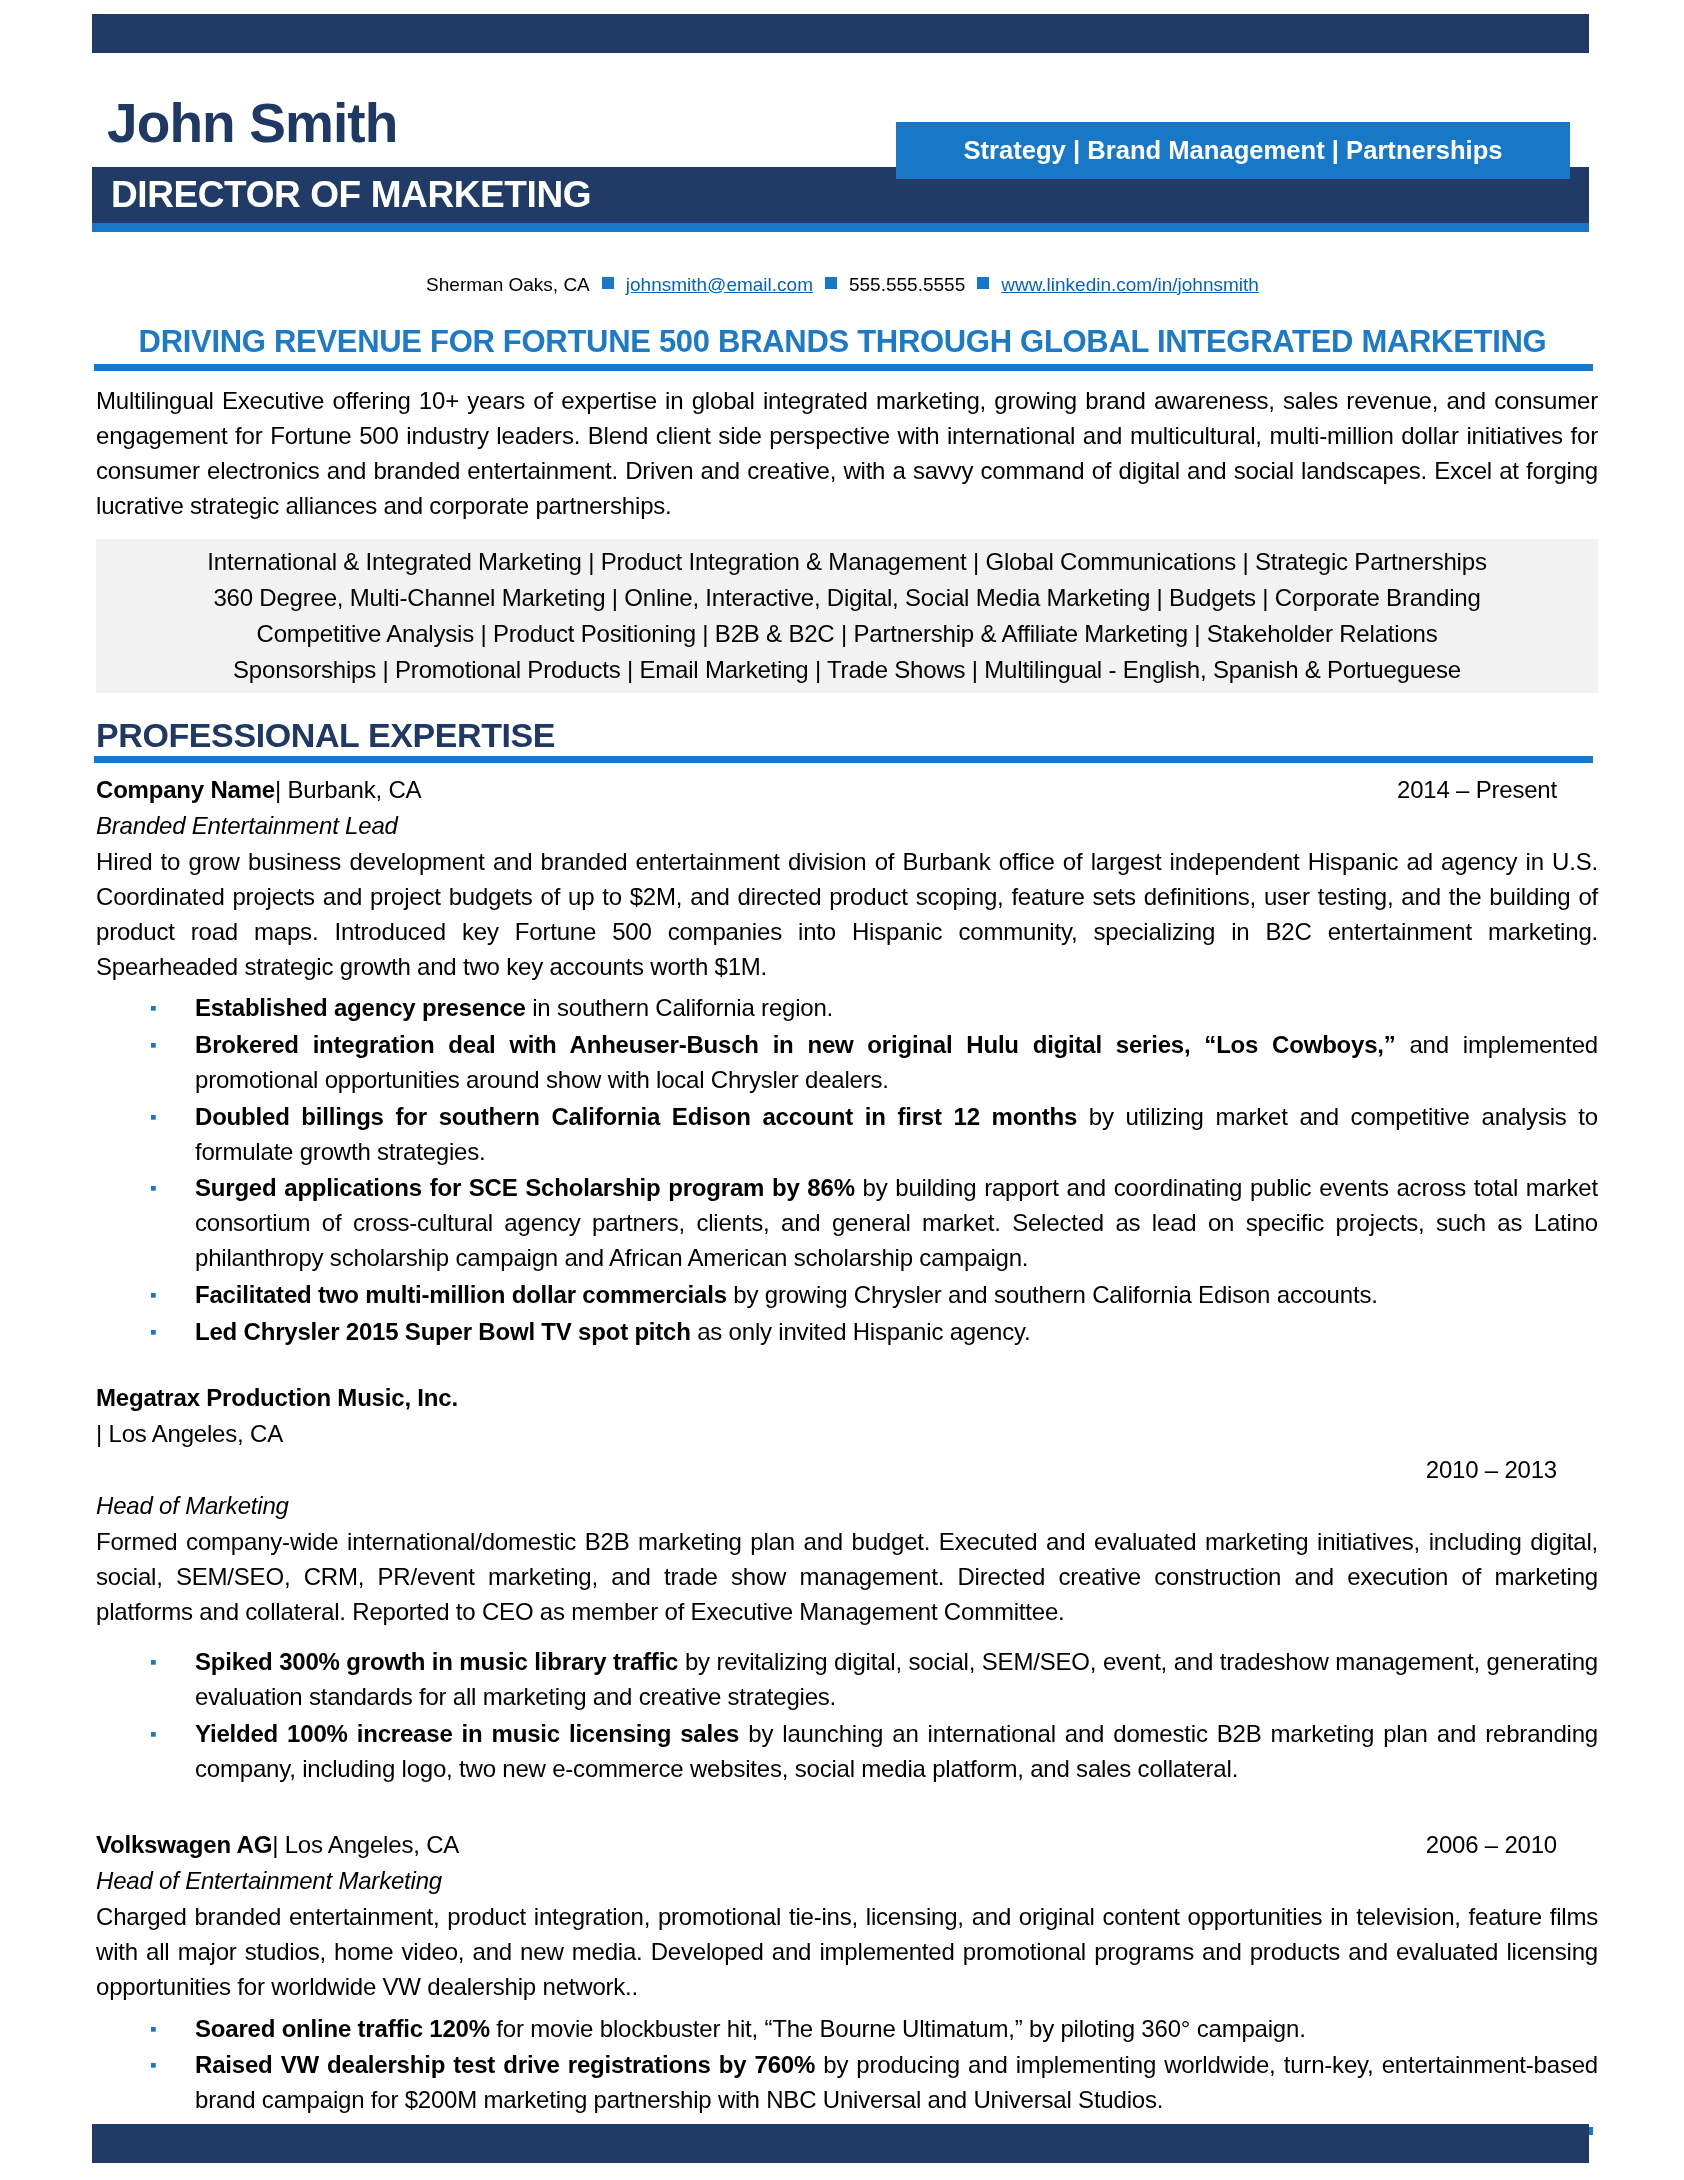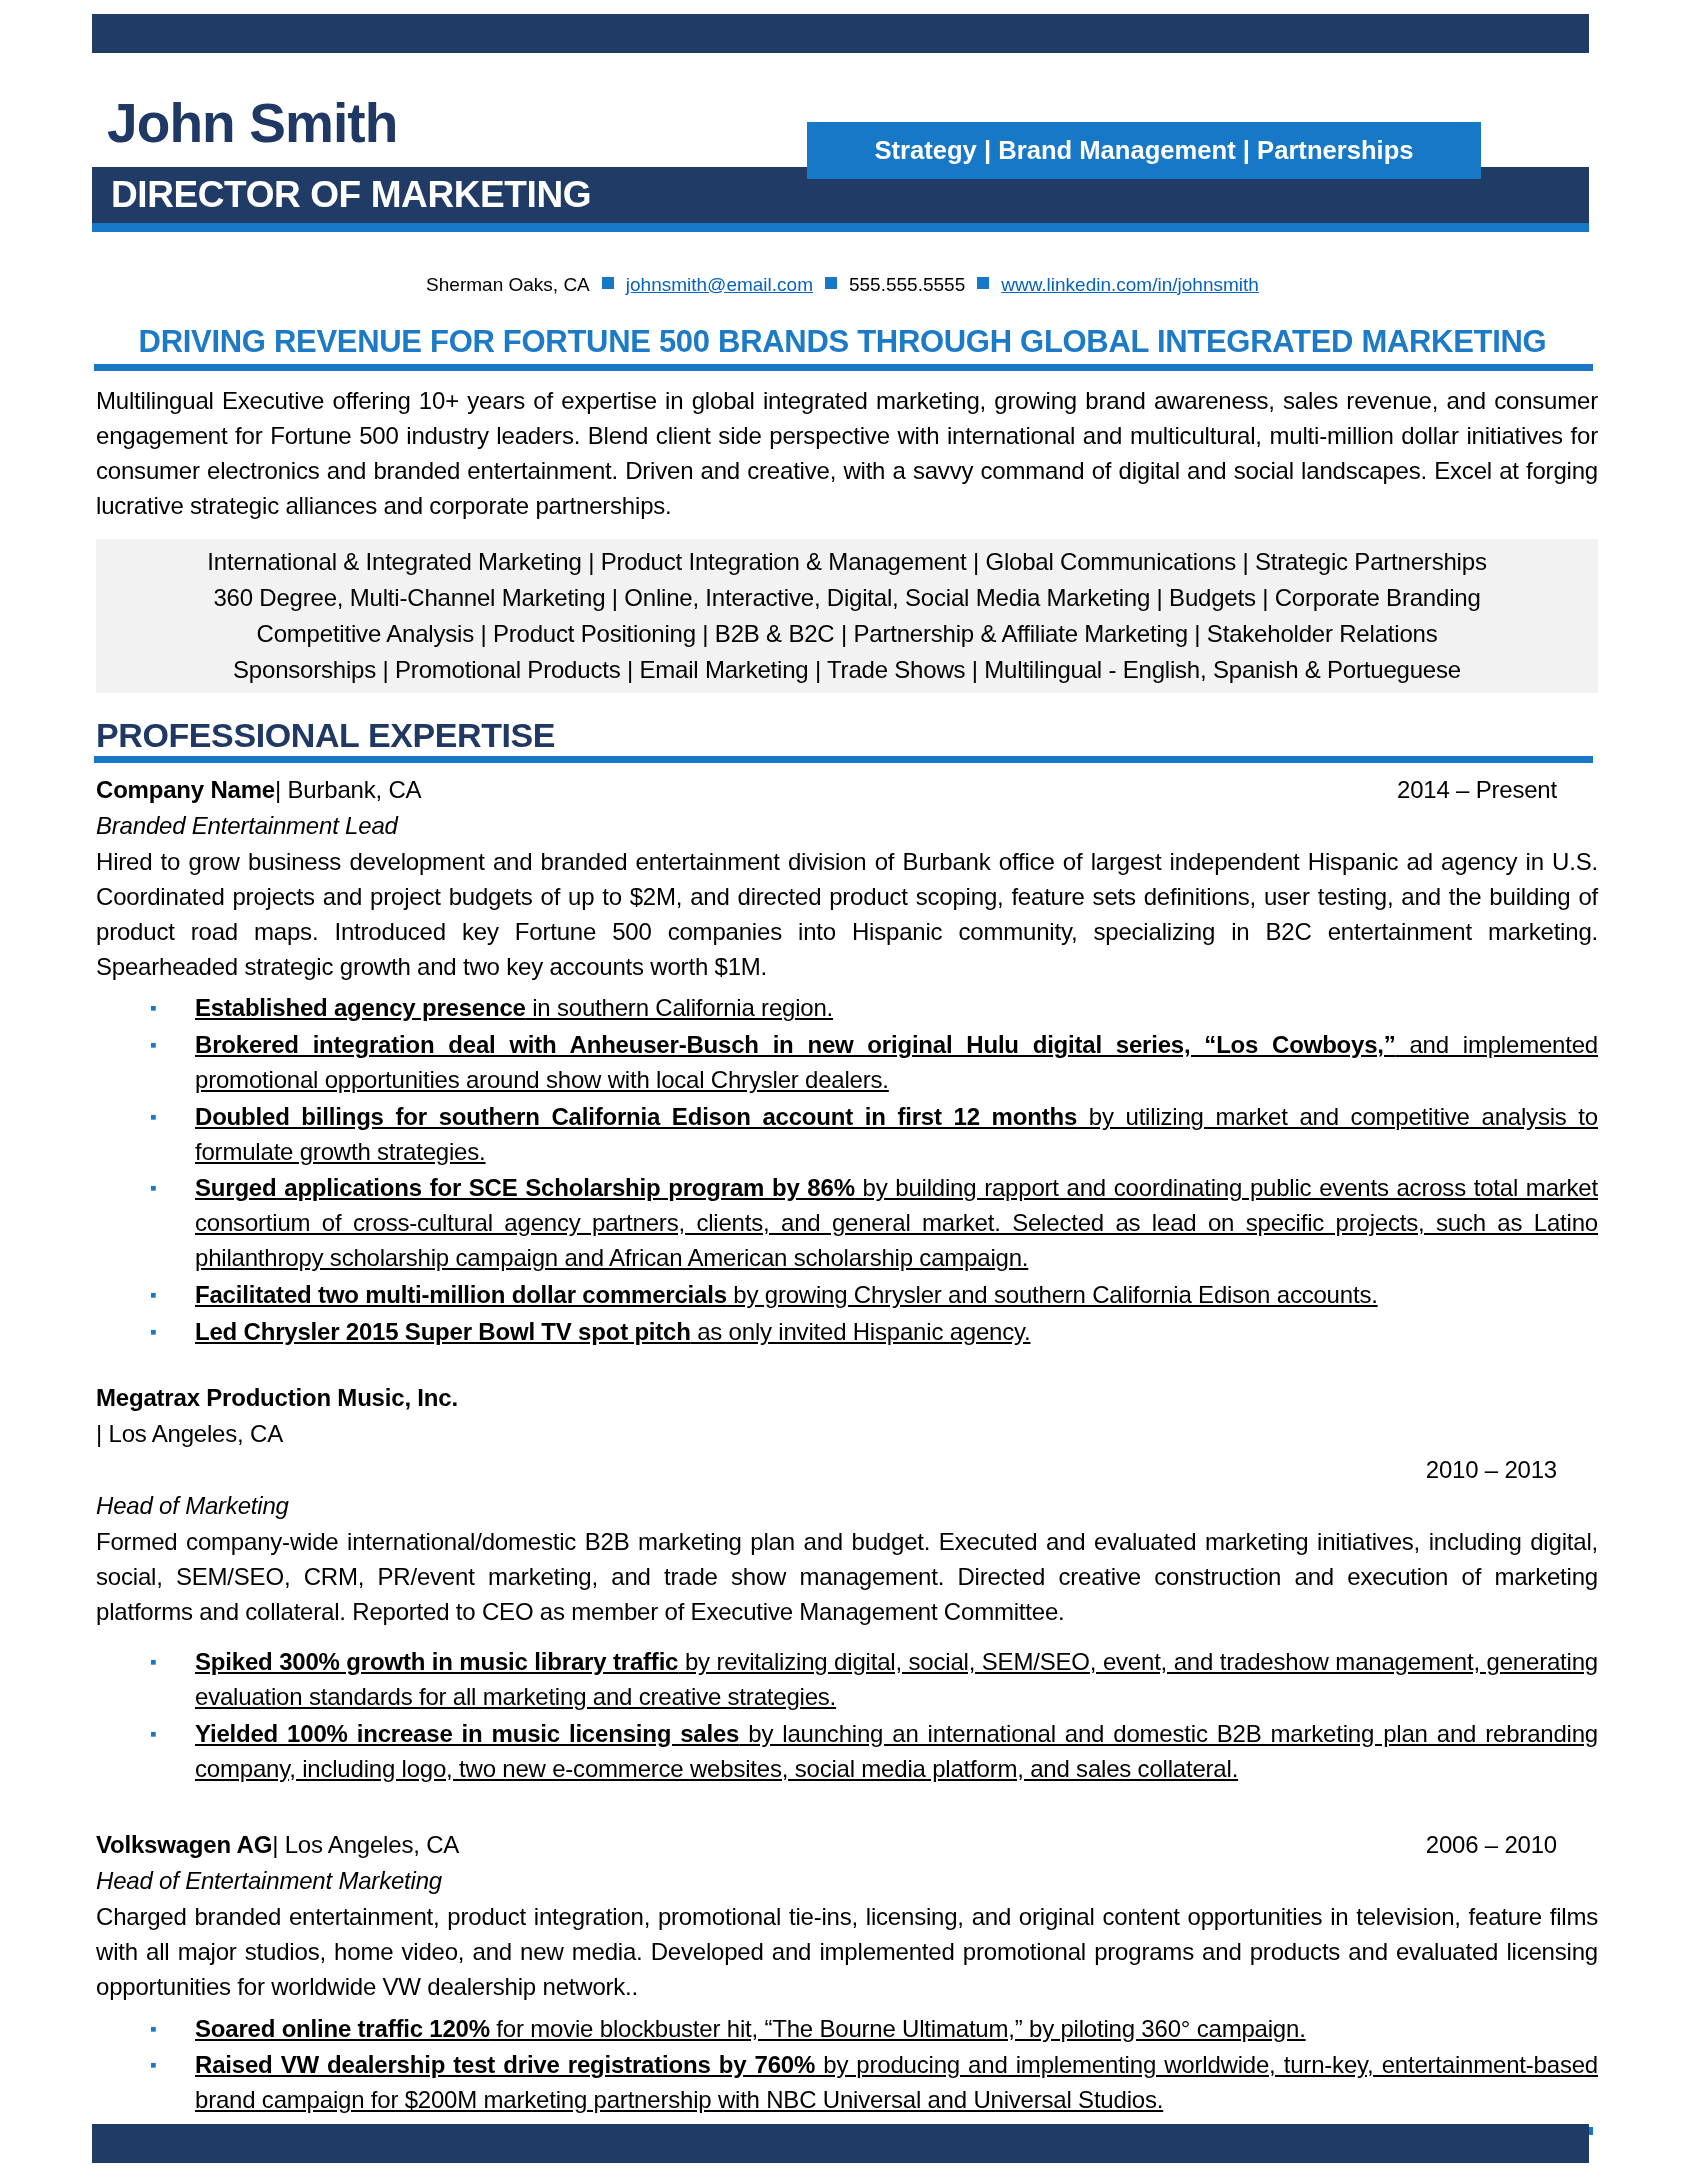--- a/index.html
+++ b/index.html
@@ -10,21 +10,21 @@
   }
   
   .topbar   { position:absolute; top:13.6px;  left:92px; width:1497px; height:39px; background:#1F3B66; }
   .bottombar{ position:absolute; top:2124px; left:92px; width:1497px; height:39px; background:#1F3B66; }
 
   .name {
     margin:89px 0 0 107px; font-size:55px; font-weight:bold; color:#1F3864;
     letter-spacing:-0.9px; line-height:68px;
   }
   .badge {
-    position:absolute; top:122px; left:807px; width:674px; height:57px;
+    position:absolute; top:122px; left:896px; width:674px; height:57px;
     background:#1878C8; color:#fff; display:flex; align-items:center; justify-content:center;
     font-size:25.6px; font-weight:bold; z-index:2;
   }
   .titlebar {
     margin:10.2px 0 0 92px; width:1497px; height:56px; background:#1F3B66;
     color:#fff; font-size:37px; font-weight:bold; line-height:56px; padding-left:19px;
     letter-spacing:-0.4px;
   }
   .strip { margin-left:92px; width:1497px; height:8.5px; background:#1878C8; }
 
@@ -65,21 +65,21 @@
   .jobhead .co { font-weight:bold; }
   .jobhead .dates { margin-left:auto; padding-right:41px; }
   .jobtitle { margin-left:96px; font-style:italic; line-height:36px; }
   .summary { margin:0 0 0 96px; width:1502px; line-height:35px; text-align:justify; }
 
   ul.blist { list-style:none; margin:6.8px 0 0 96px; width:1502px; padding-left:54px; }
   ul.blist li { display:flex; margin-bottom:1.7px; }
   ul.blist .bul {
     width:45px; flex:0 0 45px; color:#1878C8; font-size:19px; line-height:35px;
   }
-  ul.blist p { flex:1; line-height:35px; text-align:justify;text-decoration:underline; }
+  ul.blist p { flex:1; line-height:35px; text-align:justify; }
   ul.blist b { font-weight:bold; }
 
   .mt36 { margin-top:31px;flex-direction:column; }
   .mt48 { margin-top:41px; }
   .endrule { margin:10.2px 0 0 94px; width:1499px; height:7.7px; background:#1878C8; }
 </style>
 </head>
 <body>
 
 <div class="page">

